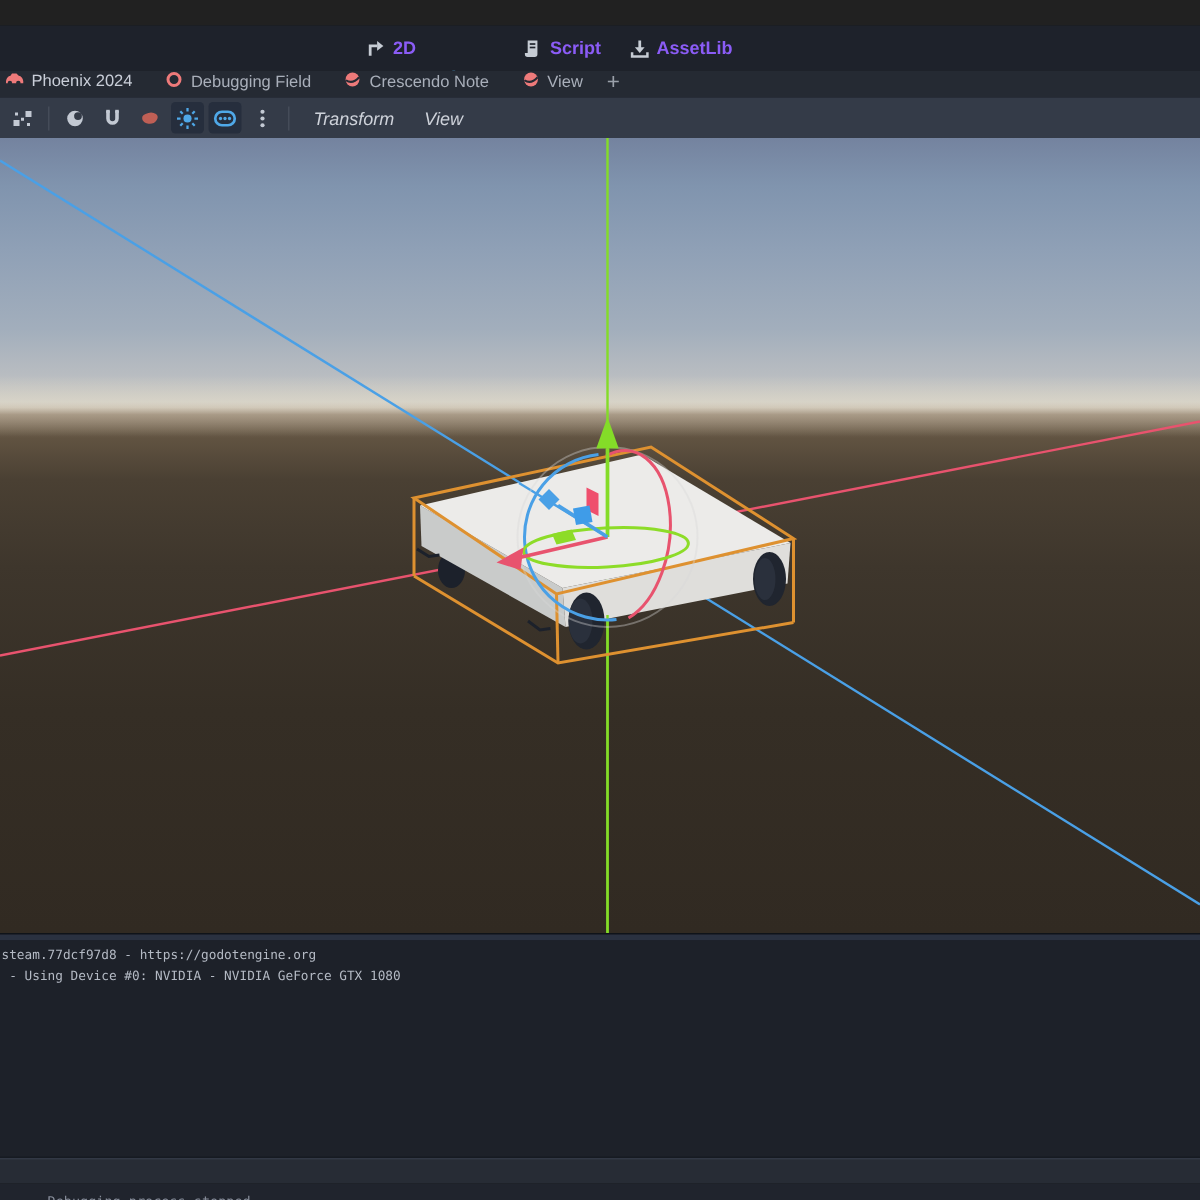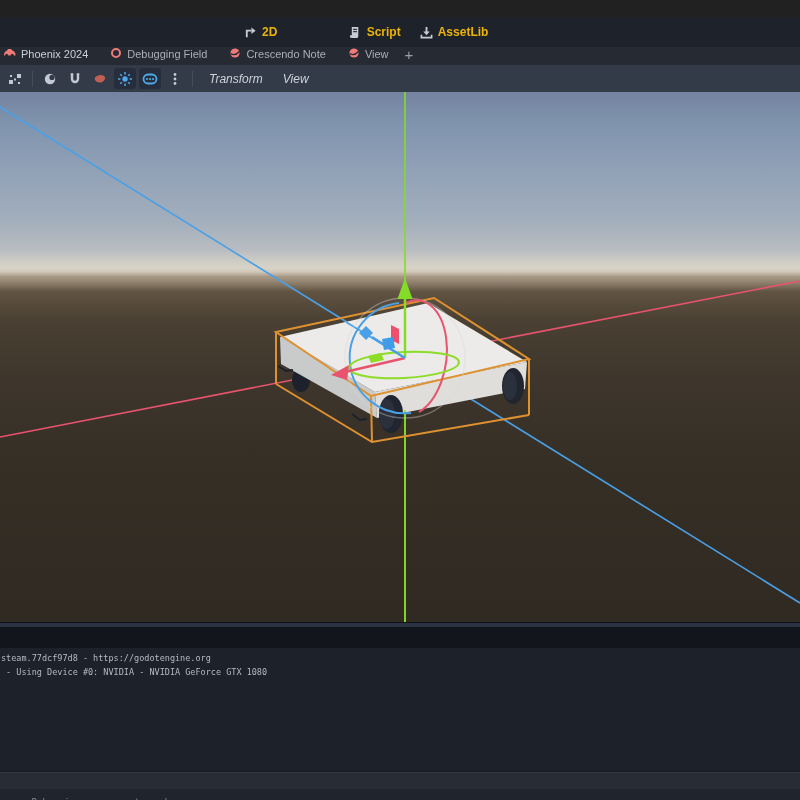--- a/index.html
+++ b/index.html
@@ -3,21 +3,21 @@
 <meta charset="utf-8">
 <style>
   html,body{margin:0;padding:0;background:#12151b;}
   #app{position:relative;width:800px;height:800px;overflow:hidden;
        font-family:"Liberation Sans",sans-serif;-webkit-font-smoothing:antialiased;}
 
   
   .os-strip{position:absolute;left:0;top:0;width:800px;height:17px;background:#212121;}
   .titlebar{position:absolute;left:0;top:17px;width:800px;height:30px;background:#1e222b;}
   .mode-switcher{position:absolute;left:244px;top:0;height:30px;display:flex;align-items:center;gap:19px;}
-  .mode-btn{display:flex;align-items:center;gap:5px;color:#eab308;font-size:12px;font-weight:bold;cursor:default;}
+  .mode-btn{display:flex;align-items:center;gap:5px;color:#8b5cf6;font-size:12px;font-weight:bold;cursor:default;}
   .mode-btn.active{color:#4fa8e0;margin-top:40px;}
   .mode-btn svg{display:block;}
 
   
   .scene-tabs{position:absolute;left:0;top:47px;width:800px;height:18px;background:#252a33;
               display:flex;align-items:flex-start;padding-left:3px;box-sizing:border-box;}
   .scene-tab{display:flex;align-items:center;gap:5px;font-size:11px;color:#a9afba;margin-right:22px;cursor:default;}
   .scene-tab.active{color:#c9ced8;}
   .tab-add{color:#9aa0aa;font-size:15px;line-height:15px;margin-left:-6px;cursor:default;}
 
@@ -35,21 +35,21 @@
       #74839f 0%, #8094ae 6%, #8fa0b6 14%, #a2aebc 24%, #b9bdc1 30%, #d0cdc3 33.2%,
       #c6bcab 33.9%, #8f7d67 34.8%, #625442 37.5%, #4a4033 43%, #3e362c 54%, #352e25 72%, #312a22 100%);}
   .vp-fog{position:absolute;left:0;top:158px;width:800px;height:42px;
       background:linear-gradient(180deg,rgba(222,217,203,0) 0%,rgba(225,219,205,.45) 46%,rgba(210,200,180,0) 100%);}
   .vp-svg{position:absolute;inset:0;}
 
   
   .out-border1{position:absolute;left:0;top:622px;width:800px;height:1px;background:#0f1319;}
   .out-border2{position:absolute;left:0;top:623px;width:800px;height:4px;background:#2a3140;}
   .output{position:absolute;left:0;top:627px;width:800px;height:144px;background:#1d2129;
-          font-family:"DejaVu Sans Mono",monospace;font-size:8.5px;color:#b4bac4;margin-top:21px;}
+          font-family:"DejaVu Sans Mono",monospace;font-size:8.5px;color:#b4bac4;}
   .out-line{white-space:pre;line-height:14px;height:14px;padding-left:1px;}
   .out-line.dim{color:#5f6672;}
   .output-pad{padding-top:3px;}
   .panel-div{position:absolute;left:0;top:771px;width:800px;height:1px;background:#161b22;}
   .panel-strip{position:absolute;left:0;top:772px;width:800px;height:17px;background:#272c35;border-top:1px solid #323845;box-sizing:border-box;}
   .bottom-bar{position:absolute;left:0;top:789px;width:800px;height:11px;background:#20242d;overflow:hidden;}
   .bottom-bar .clipped{display:block;margin:8px 0 0 10px;font-family:"DejaVu Sans Mono",monospace;font-size:9px;color:#868c99;white-space:pre;}
 </style>
 </head>
 <body>

